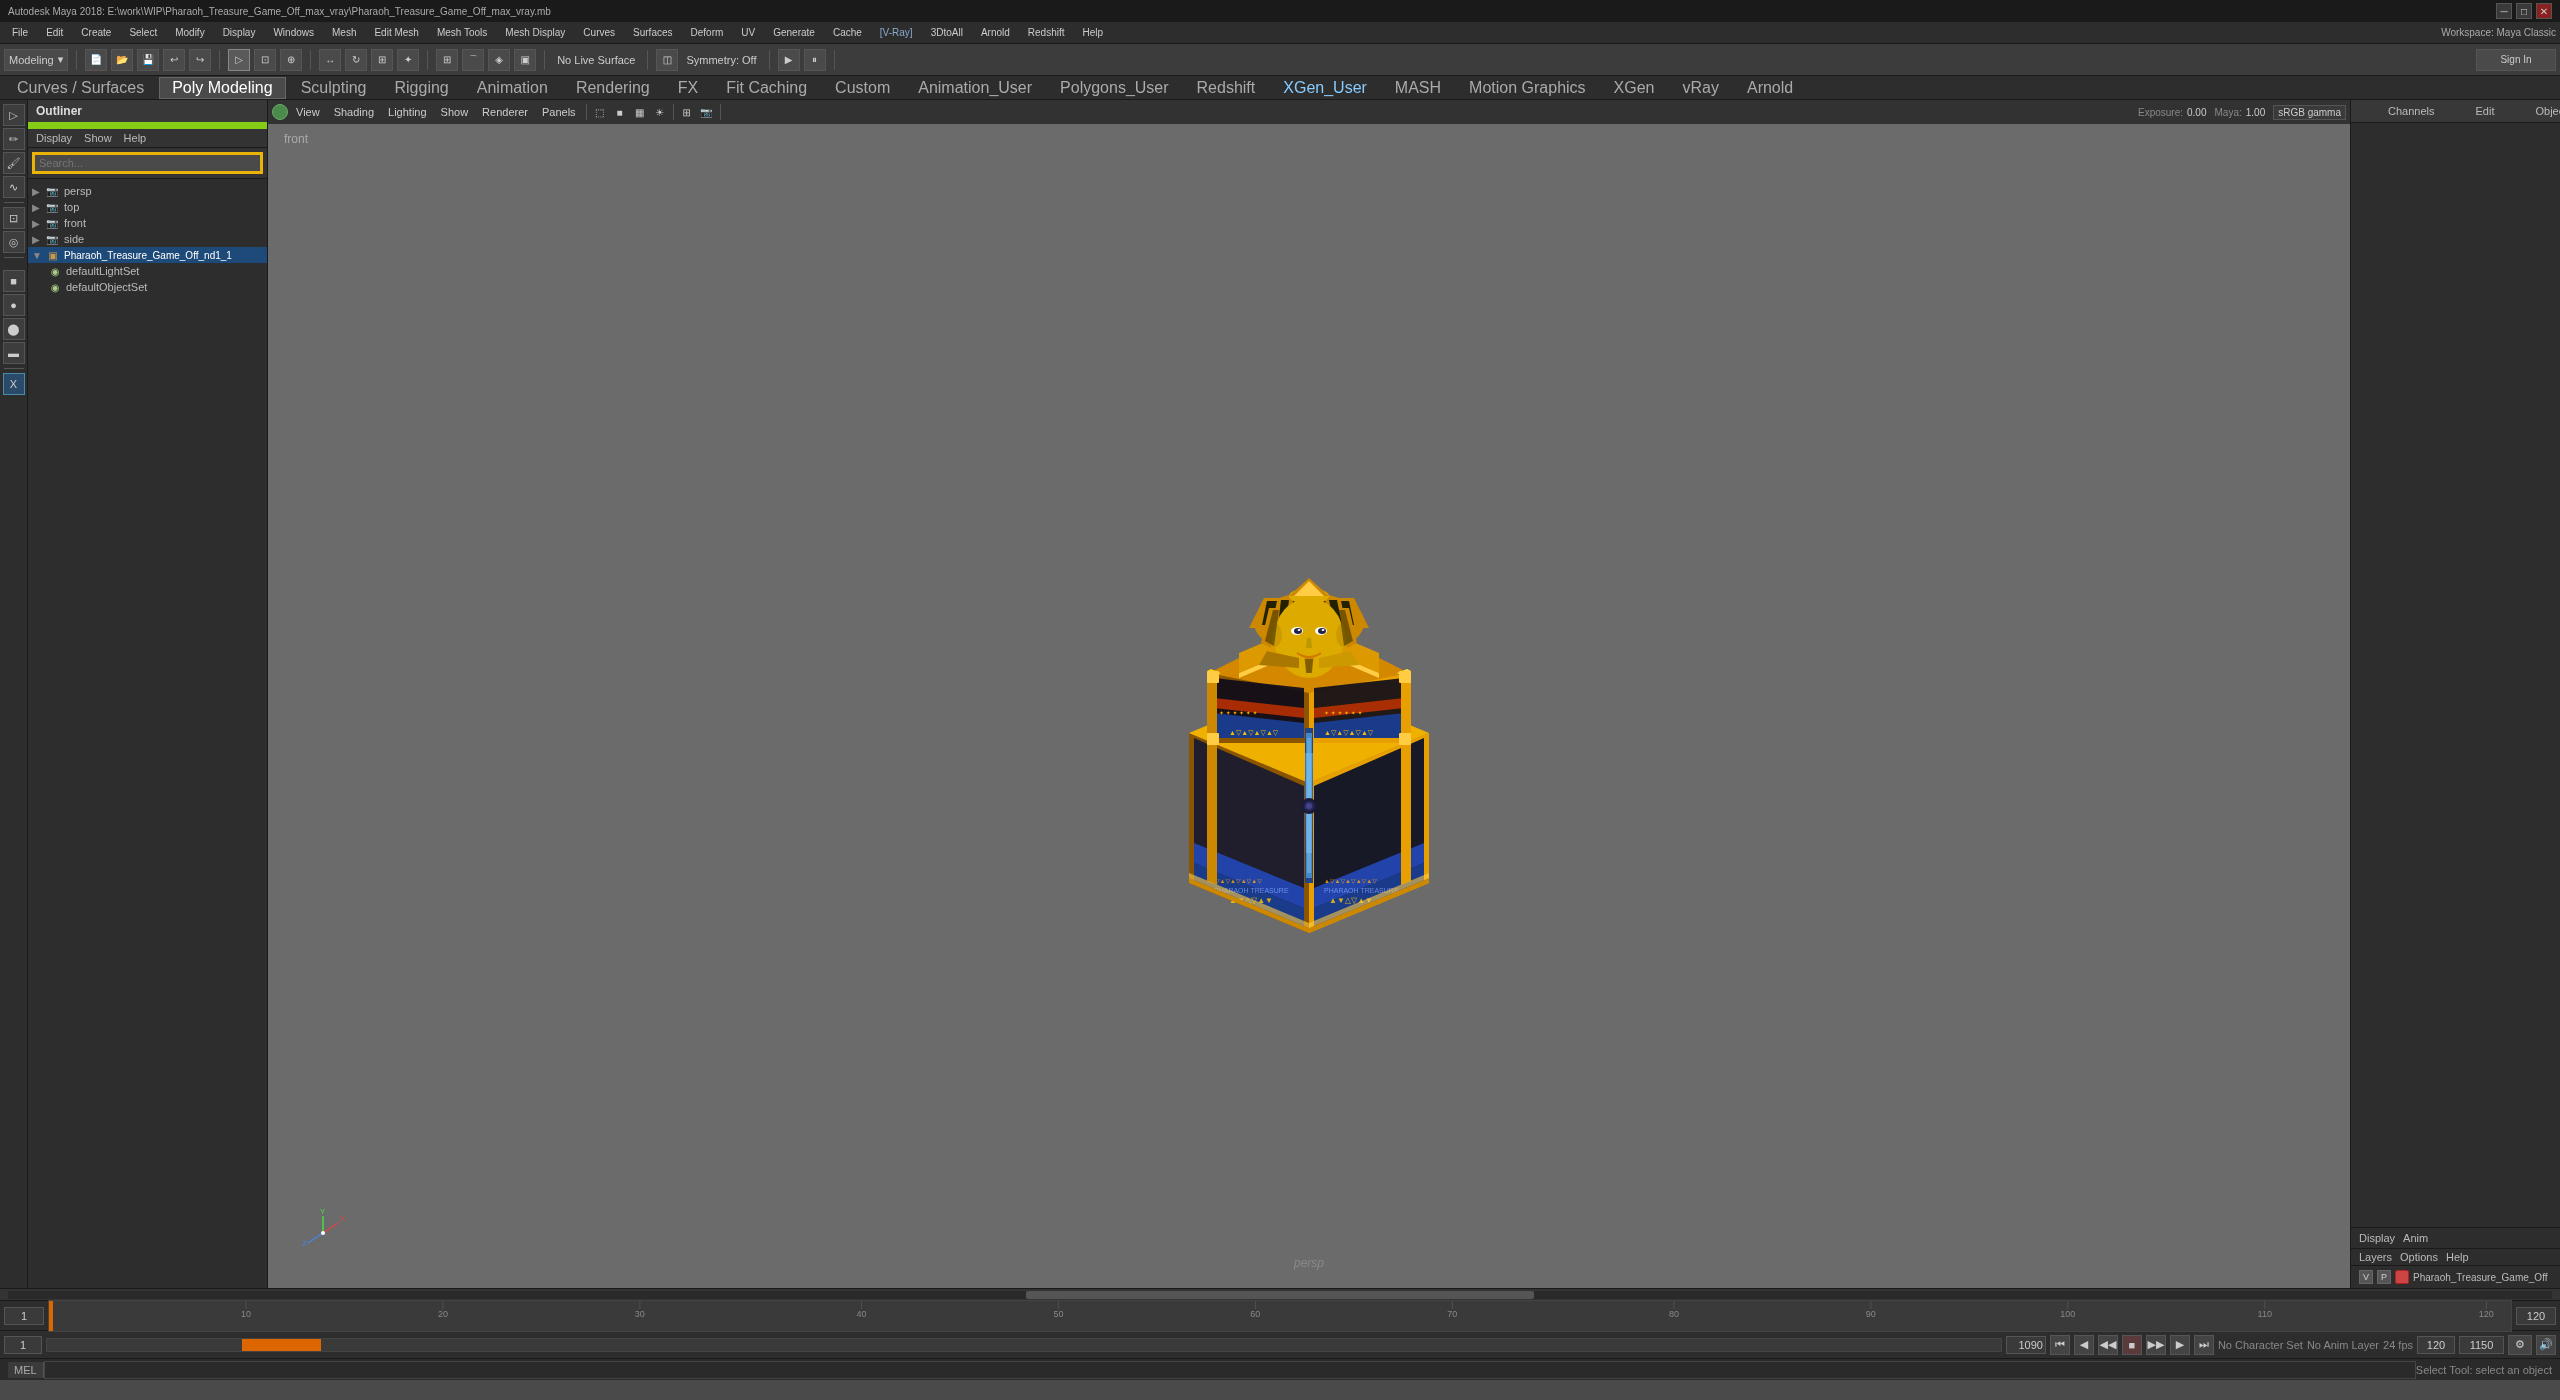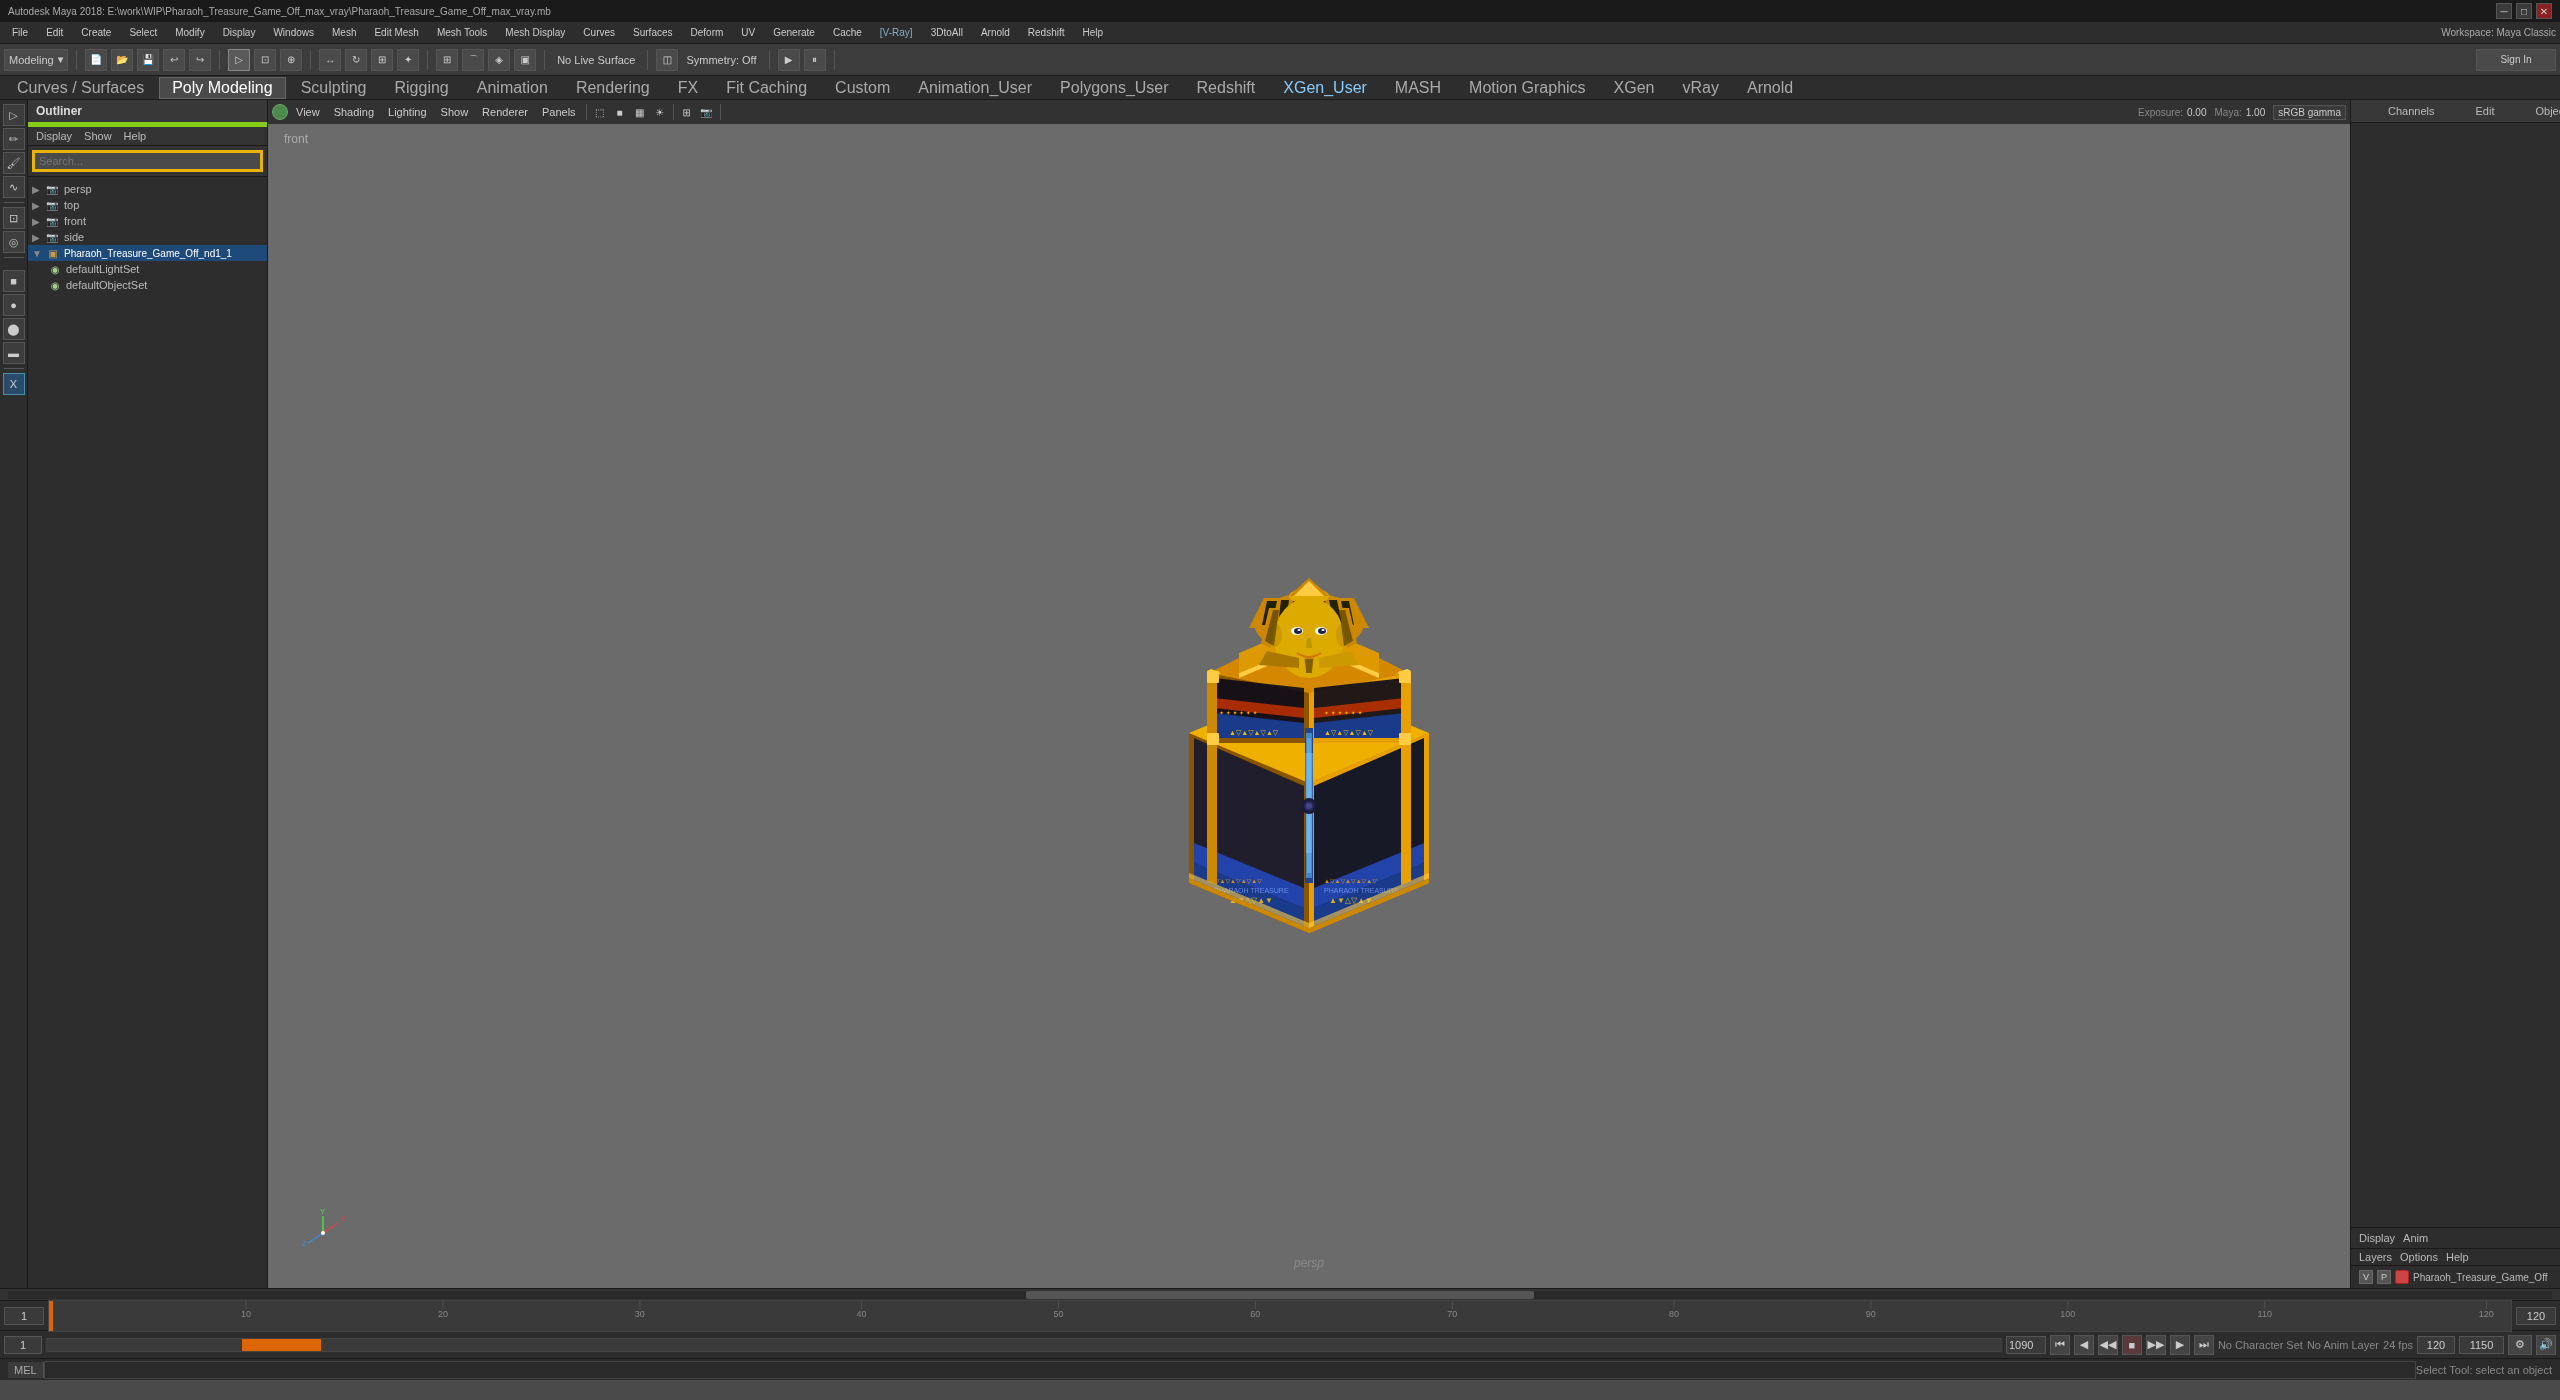--- a/index.html
+++ b/index.html
@@ -181,21 +181,21 @@
       border-right: 1px solid #1a1a1a;
       display: flex;
       flex-direction: column;
     }
     #outliner-header {
       background: #383838;
       padding: 4px 8px;
       font-size: 12px;
       font-weight: bold;
       color: #dddddd;
-      border-bottom: 5px solid #84cc16;
+      border-bottom: 7px solid #84cc16;
     }
     #outliner-menu {
       display: flex;
       gap: 4px;
       padding: 2px 4px;
       border-bottom: 1px solid #1a1a1a;
       background: #333;
     }
     .outliner-menu-item {
       color: #bbb;
@@ -873,21 +873,21 @@
   </div>
   <input type="text" value="120" style="width: 40px; background: rgb(58, 58, 58); border: 1px solid rgb(85, 85, 85); color: rgb(204, 204, 204); font-size: 11px; padding: 2px 4px; text-align: center;">
 </div>
 
 <div id="playback-bar">
 
   <input type="text" value="1" style="width: 38px; background: rgb(58, 58, 58); border: 1px solid rgb(85, 85, 85); color: rgb(204, 204, 204); font-size: 11px; padding: 2px; text-align: center;">
   <div style="flex:1;height:14px;background:#3a3a3a;border:1px solid #444;position:relative;">
     <div style="position:absolute;left:10%;width:4%;height:100%;background:#dd6600;"></div>
   </div>
-  <input type="text" value="1090" style="width: 40px; background: rgb(58, 58, 58); border: 1px solid rgb(85, 85, 85); color: rgb(204, 204, 204); font-size: 11px; padding: 2px; text-align: left;">
+  <input type="text" value="1090" style="width: 40px; background: rgb(58, 58, 58); border: 1px solid rgb(85, 85, 85); color: rgb(204, 204, 204); font-size: 11px; padding: 2px; text-align: right;">
 
   <div class="pb-btn">⏮</div>
   <div class="pb-btn">◀</div>
   <div class="pb-btn">◀◀</div>
   <div class="pb-btn" style="background:#5a3a3a;">■</div>
   <div class="pb-btn">▶▶</div>
   <div class="pb-btn">▶</div>
   <div class="pb-btn">⏭</div>
 
   <span class="pb-label">No Character Set</span>

